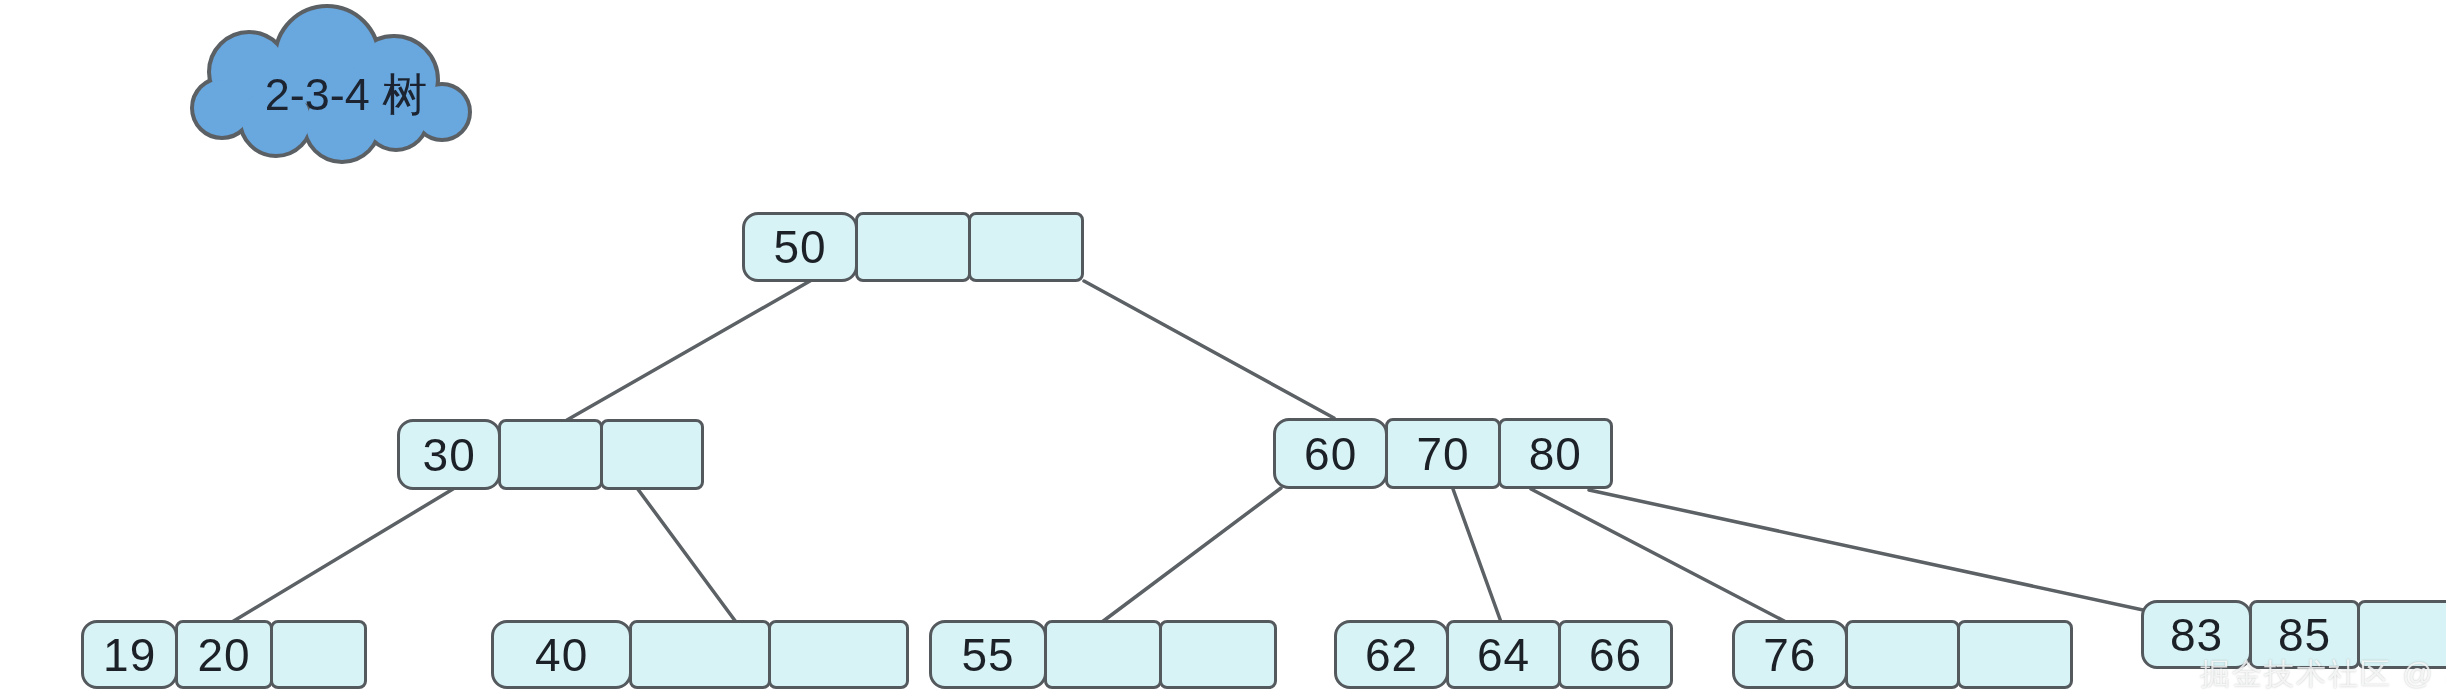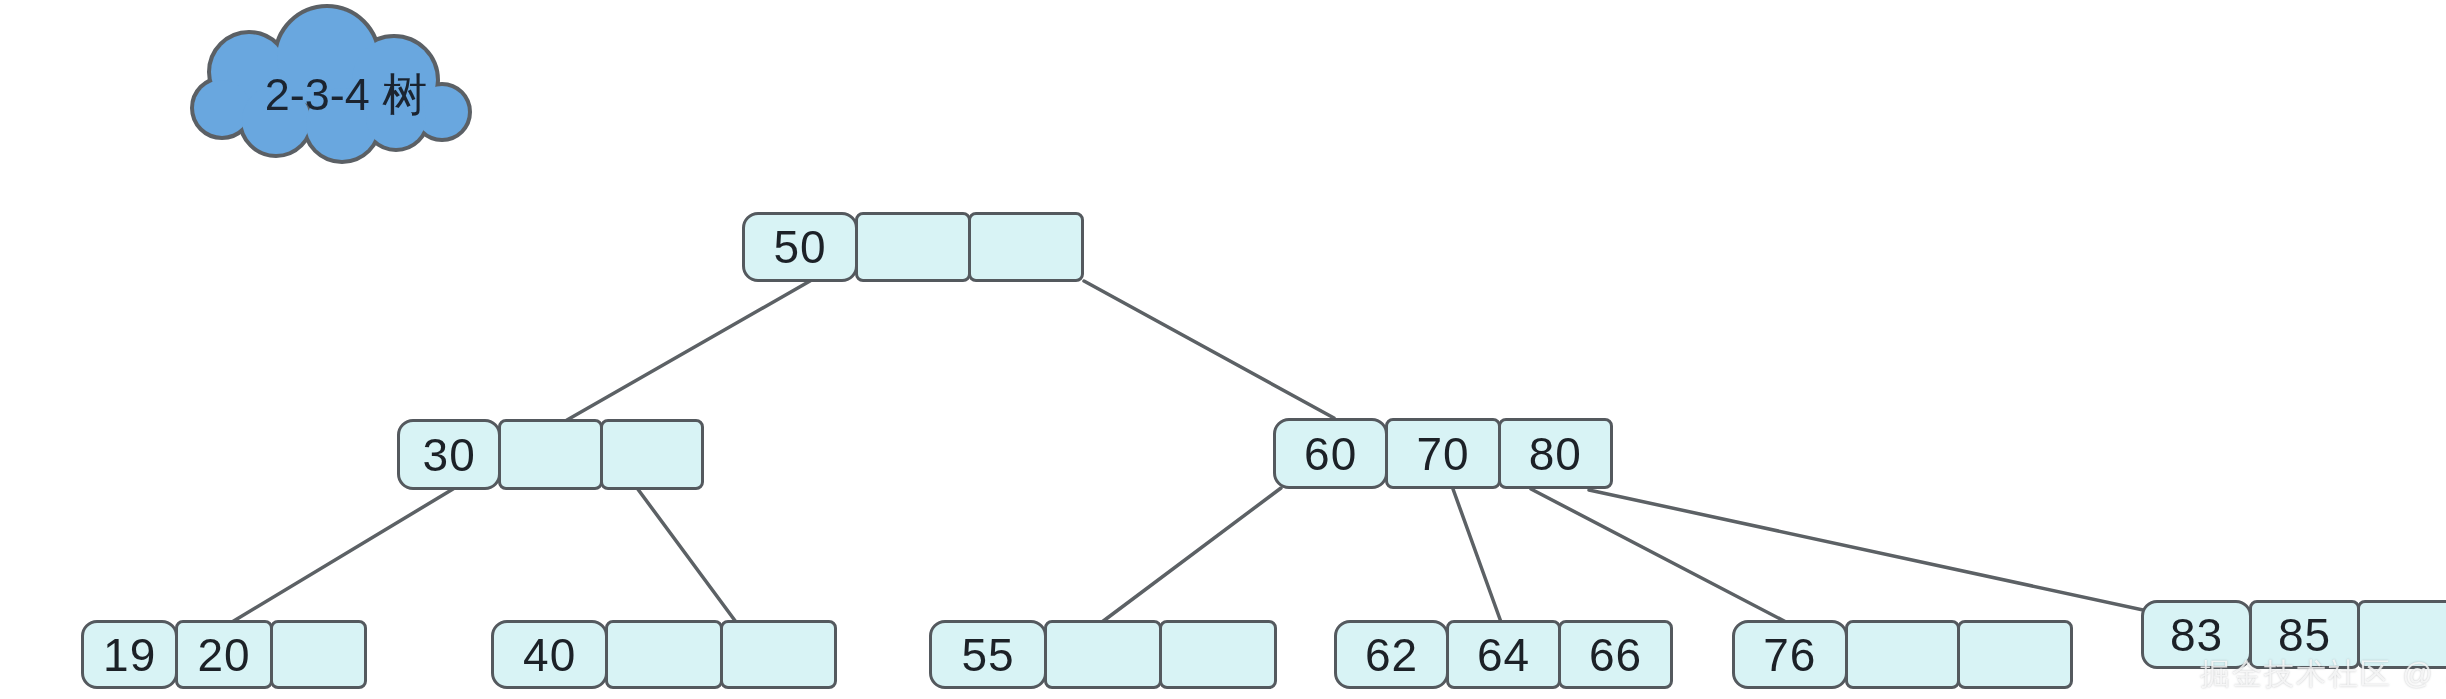--- a/index.html
+++ b/index.html
@@ -119,21 +119,21 @@
       <div class="tree-node" style="left: 1229px; top: 418px; width: 340px; height: 71px;">
         <div class="cell">60</div>
         <div class="cell">70</div>
         <div class="cell">80</div>
       </div>
       <div class="tree-node" style="left: 13px; top: 620px; width: 286px; height: 69px; padding-left: 24px;">
         <div class="cell">19</div>
         <div class="cell">20</div>
         <div class="cell"></div>
       </div>
-      <div class="tree-node" style="left: 447px; top: 620px; width: 346px; height: 69px;">
+      <div class="tree-node" style="left: 447px; top: 620px; width: 418px; height: 69px;">
         <div class="cell">40</div>
         <div class="cell"></div>
         <div class="cell"></div>
       </div>
       <div class="tree-node" style="left: 885px; top: 620px; width: 348px; height: 69px;">
         <div class="cell">55</div>
         <div class="cell"></div>
         <div class="cell"></div>
       </div>
       <div class="tree-node" style="left: 1290px; top: 620px; width: 339px; height: 69px;">

